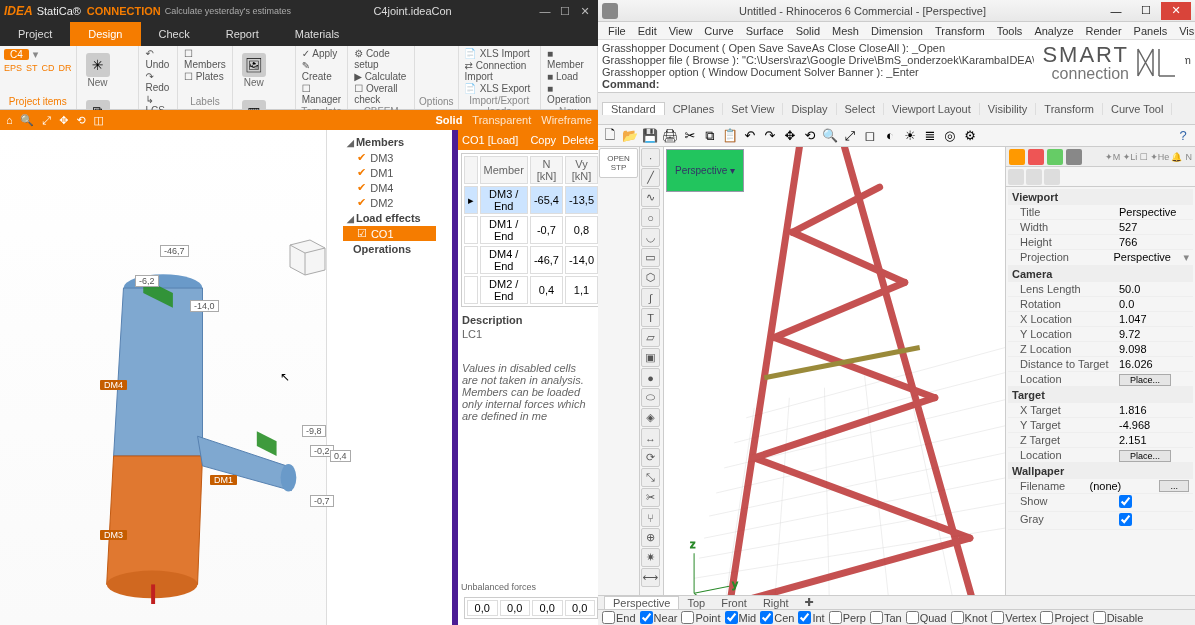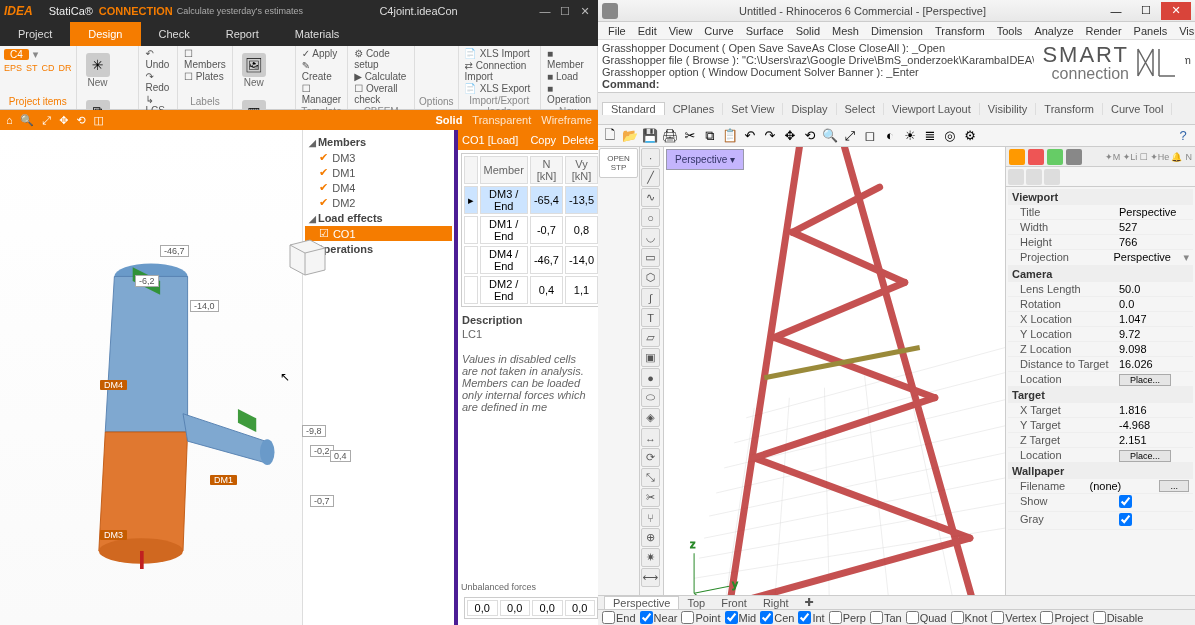--- a/index.html
+++ b/index.html
@@ -3,21 +3,21 @@
 <meta charset="utf-8">
 <style>
 *{box-sizing:border-box;margin:0;padding:0;font-family:'Segoe UI',Arial,sans-serif;font-size:11px}
 body{width:1195px;height:625px;display:flex;background:#000;overflow:hidden}
 .app{display:flex;flex-direction:column;background:#fff;overflow:hidden}
 .left{width:598px}
 .right{width:597px}
 
 
 .isc-titlebar{height:22px;background:#2a2a2a;color:#fff;display:flex;align-items:center;padding:0 4px}
-.isc-logo{color:#f57c00;font-weight:bold;font-style:italic;font-size:12px;margin-right:16px}
+.isc-logo{color:#f57c00;font-weight:bold;font-style:italic;font-size:12px;margin-right:4px}
 .isc-titlebar .title{flex:1;text-align:center;color:#ddd;font-size:11px}
 .isc-subtitle{color:#aaa;font-size:9px;margin-left:4px}
 .isc-titlebar .winbtn{width:18px;height:14px;display:inline-flex;align-items:center;justify-content:center;color:#bbb;cursor:pointer;margin-left:2px}
 
 .isc-menubar{height:24px;background:#2a2a2a;display:flex;align-items:stretch}
 .isc-menubar .tab{padding:0 18px;display:flex;align-items:center;color:#ddd;cursor:pointer;font-size:11px}
 .isc-menubar .tab.active{background:#f57c00;color:#fff}
 
 .isc-ribbon{height:64px;background:#f5f5f5;border-bottom:1px solid #ccc;display:flex}
 .isc-ribgrp{border-right:1px solid #ddd;display:flex;flex-direction:column;padding:2px 4px}
@@ -41,21 +41,21 @@
 .isc-viewbar .modes span{cursor:pointer;opacity:.8}
 .isc-viewbar .modes .act{opacity:1;font-weight:bold}
 
 .isc-main{flex:1;display:flex;min-height:0}
 .isc-view3d{flex:1;position:relative;background:linear-gradient(#fff,#fafafa)}
 .isc-view3d svg{position:absolute;inset:0}
 .tag{position:absolute;background:#fff;border:1px solid #aaa;padding:0 3px;font-size:9px;color:#555}
 .memtag{position:absolute;background:#c55d00;color:#fff;padding:0 4px;font-size:9px;border-radius:1px}
 .cursor{position:absolute;left:280px;top:240px;font-size:12px}
 
-.isc-tree{width:156px;border-left:1px solid #ddd;border-right:4px solid #4c1d95;padding:4px 2px;font-size:11px;overflow:hidden}
+.isc-tree{width:132px;border-left:1px solid #ddd;border-right:6px solid #4c1d95;padding:4px 16px;font-size:11px;overflow:hidden}
 .isc-tree .hdr{font-weight:bold;color:#444;padding:2px 4px;font-size:11px}
 .isc-tree .item{padding:1px 14px;color:#555;display:flex;align-items:center;gap:4px;cursor:pointer}
 .isc-tree .chk{color:#f57c00;font-size:11px}
 .isc-tree .sel{background:#f57c00;color:#fff}
 .isc-tree .caret{color:#666;margin-right:2px;font-size:9px}
 
 .isc-right{width:140px;display:flex;flex-direction:column}
 .isc-rbar{height:20px;background:#f57c00;color:#fff;display:flex;align-items:center;padding:0 4px;font-size:10px;justify-content:space-between}
 .isc-rbar span{cursor:pointer}
 .isc-table{border:1px solid #ccc;font-size:9px;margin:3px}
@@ -90,21 +90,21 @@
 .rh-tabs .act{background:#fff;border:1px solid #ccc;border-bottom:none}
 
 .rh-toolbar{height:22px;background:#f5f5f5;border-bottom:1px solid #ccc;display:flex;align-items:center;padding:0 2px;overflow:hidden}
 .tbic{width:20px;height:18px;display:flex;align-items:center;justify-content:center;cursor:pointer;border-radius:2px;font-size:13px}
 
 .rh-body{flex:1;display:flex;min-height:0;position:relative}
 .rh-lt{width:42px;background:#f5f5f5;border-right:1px solid #ccc;display:flex;flex-wrap:wrap;gap:1px;padding:1px;align-content:flex-start}
 .rh-lt .ic,.rh-st .ic{width:19px;height:19px;background:#eee;border:1px solid #ccc;cursor:pointer;border-radius:2px;display:flex;align-items:center;justify-content:center;font-size:11px;color:#555}
 .rh-st{width:24px;background:#f5f5f5;border-right:1px solid #ccc;display:flex;flex-direction:column;gap:1px;padding:1px;overflow:hidden}
 .rh-view{flex:1;position:relative;overflow:hidden;background:#fff}
-.rh-view .vtab{position:absolute;top:2px;left:2px;background:#c4b5fd;border:1px solid #99a;padding:4px 8px;font-size:10px;color:#336;z-index:2}
+.rh-view .vtab{position:absolute;top:2px;left:2px;background:#22c55e;border:1px solid #99a;padding:15px 8px;font-size:10px;color:#336;z-index:2}
 .rh-view svg{position:absolute;inset:0}
 
 .rh-props{width:190px;background:#f5f5f5;border-left:1px solid #ccc;display:flex;flex-direction:column;font-size:10px;overflow:hidden}
 .rh-ptab{height:20px;background:#eee;border-bottom:1px solid #ccc;display:flex;align-items:center;padding:0 3px;gap:3px}
 .rh-ptab .pic{width:16px;height:16px;border-radius:2px;cursor:pointer}
 .rh-pic{height:20px;border-bottom:1px solid #ccc;display:flex;gap:2px;padding:2px;align-items:center}
 .rh-pic div{width:16px;height:16px;background:#ddd;border-radius:2px}
 .rh-pbody{flex:1;overflow:auto;padding:2px}
 .rh-sec{font-weight:bold;padding:2px 4px;color:#333;background:#eee}
 .rh-prow{display:flex;padding:1px 4px;border-bottom:1px solid #eee}
@@ -358,21 +358,21 @@
               <td></td>
               <td>DM2 / End</td>
               <td>0,4</td>
               <td>1,1</td>
             </tr>
       </tbody>
         </table>
       <div class="isc-desc">
         <div class="h">Description</div>
         <div>LC1</div>
-        <div style="margin-top:13px;font-style:italic">Values in disabled cells are not taken in analysis. Members can be loaded only internal forces which are defined in me</div>
+        <div style="margin-top:22px;font-style:italic">Values in disabled cells are not taken in analysis. Members can be loaded only internal forces which are defined in me</div>
       </div>
       <div class="unbal">
         <div class="isc-desc h" style="padding:2px 0">Unbalanced forces</div>
         <table class="isc-table" style="width:100%">
           <tbody>
           <tr>
                 <td>0,0</td>
                 <td>0,0</td>
                 <td>0,0</td>
                 <td>0,0</td>

